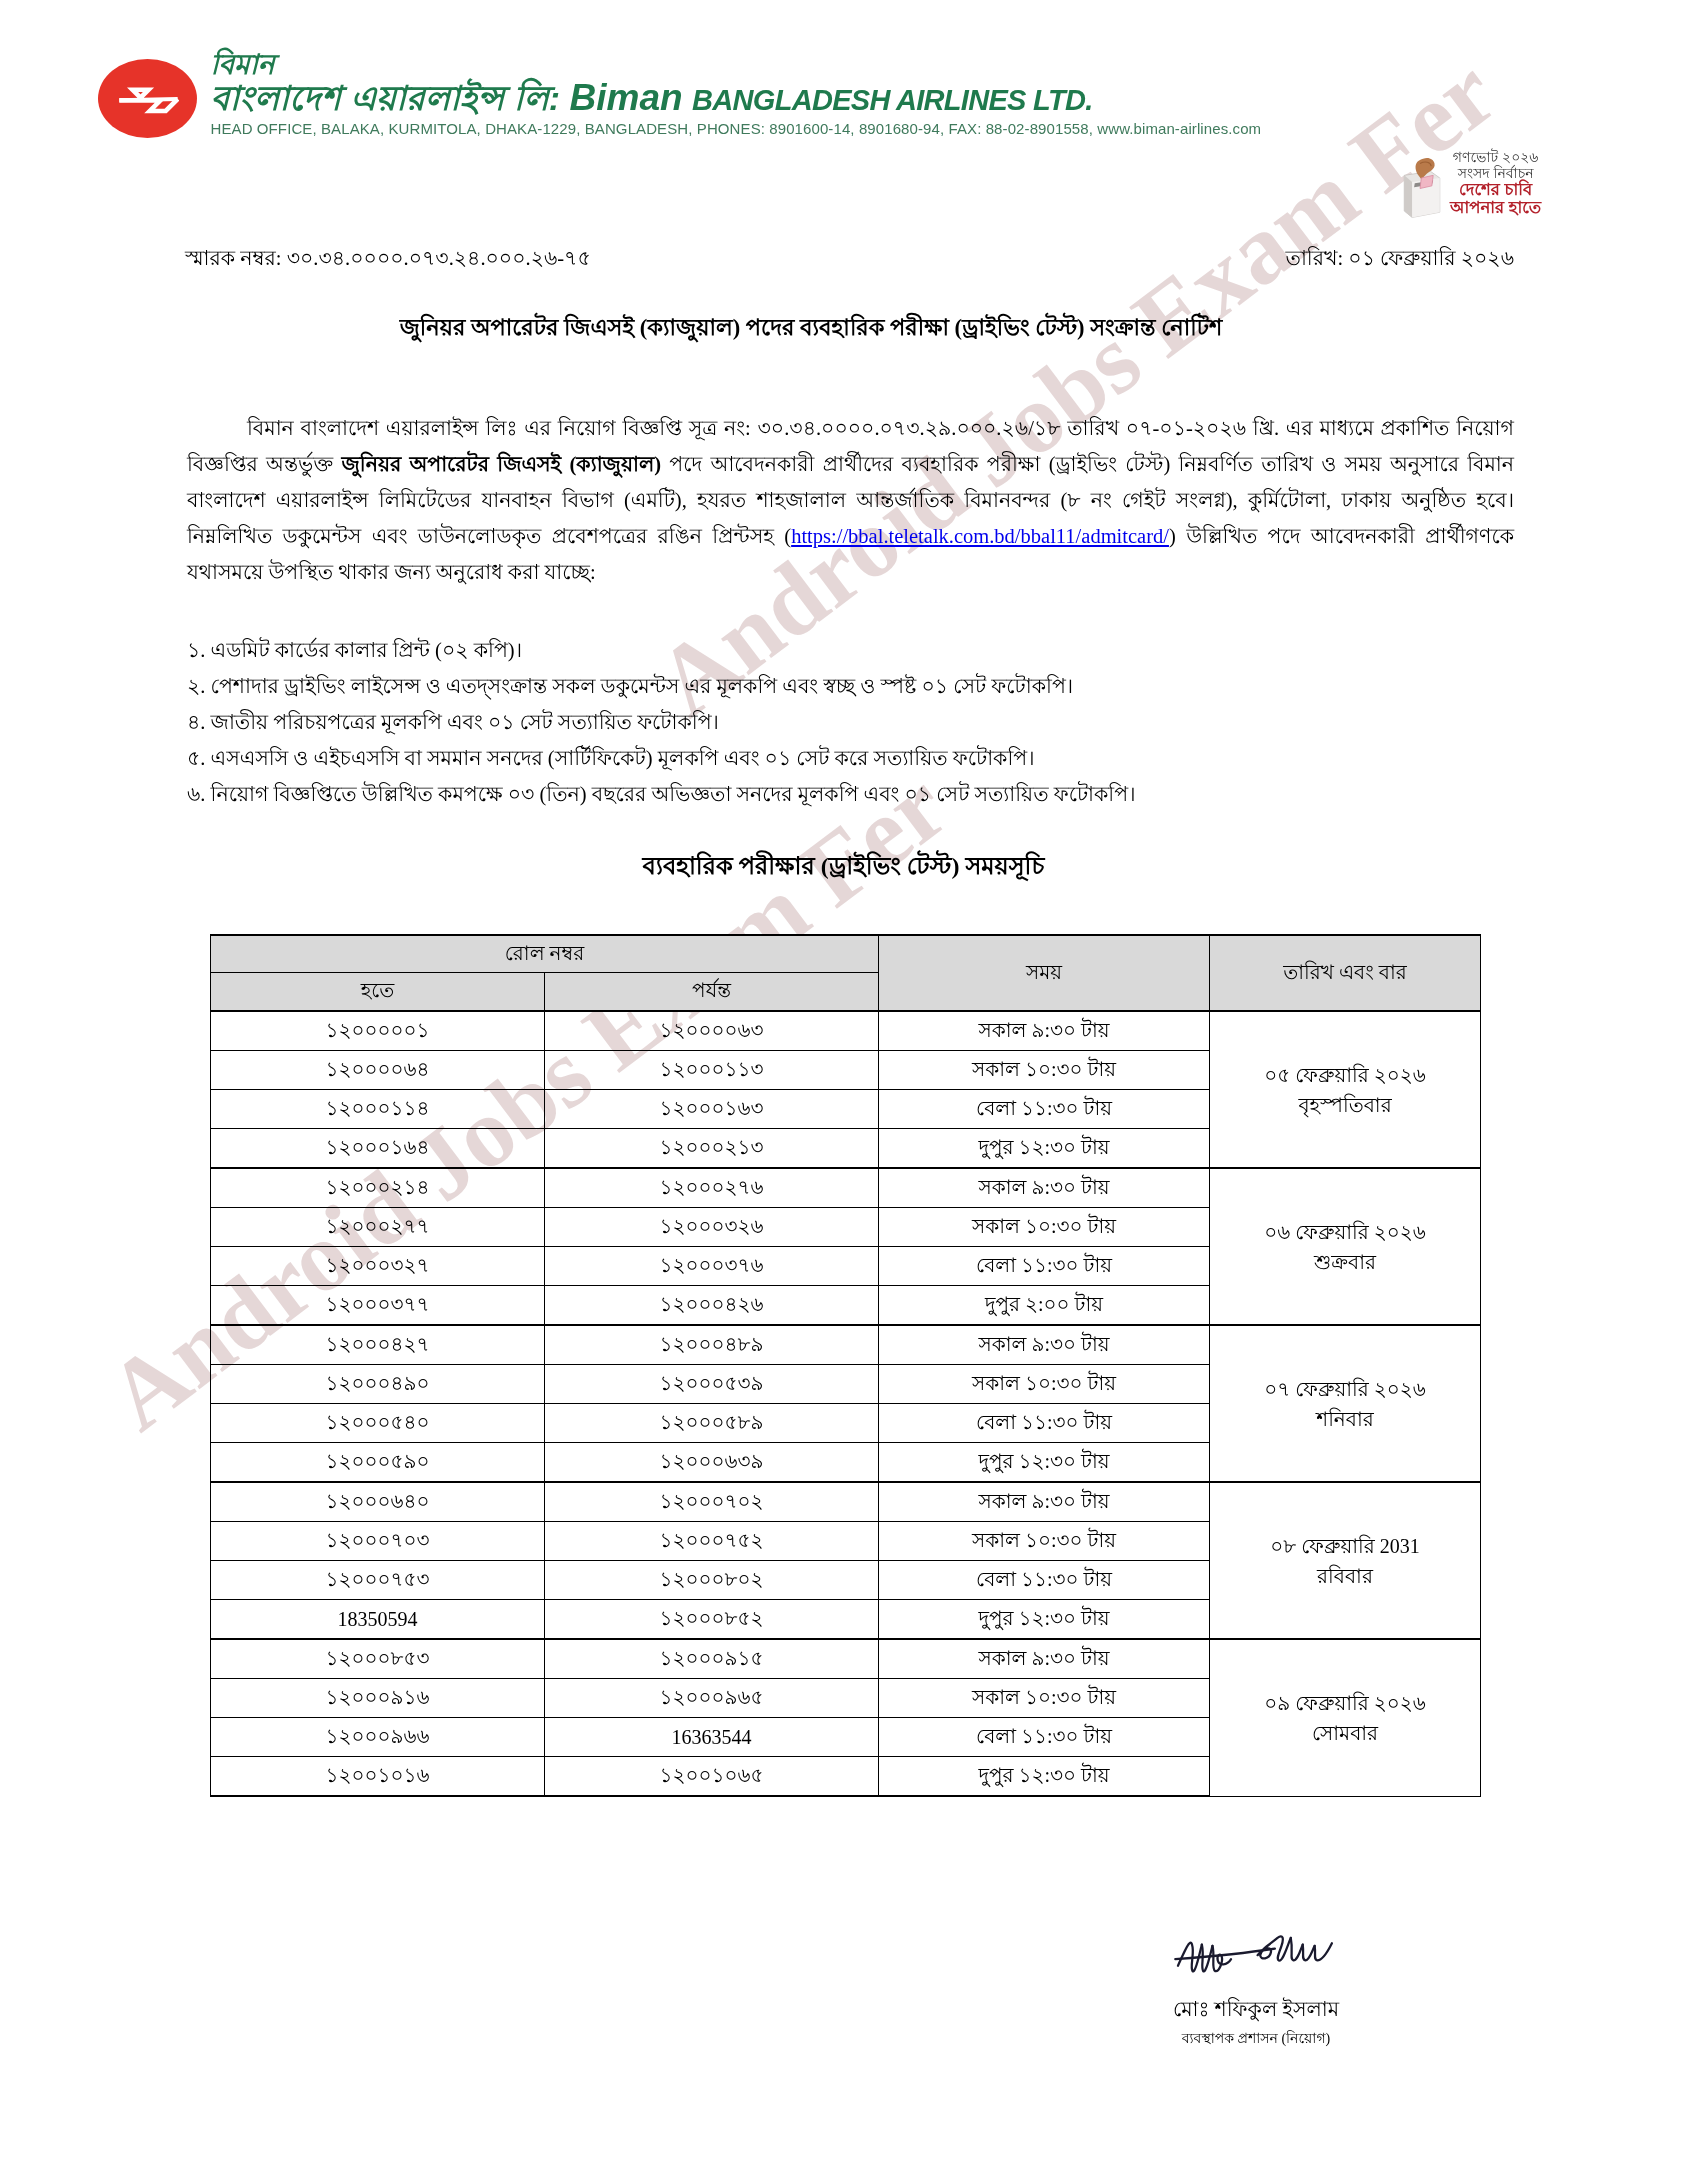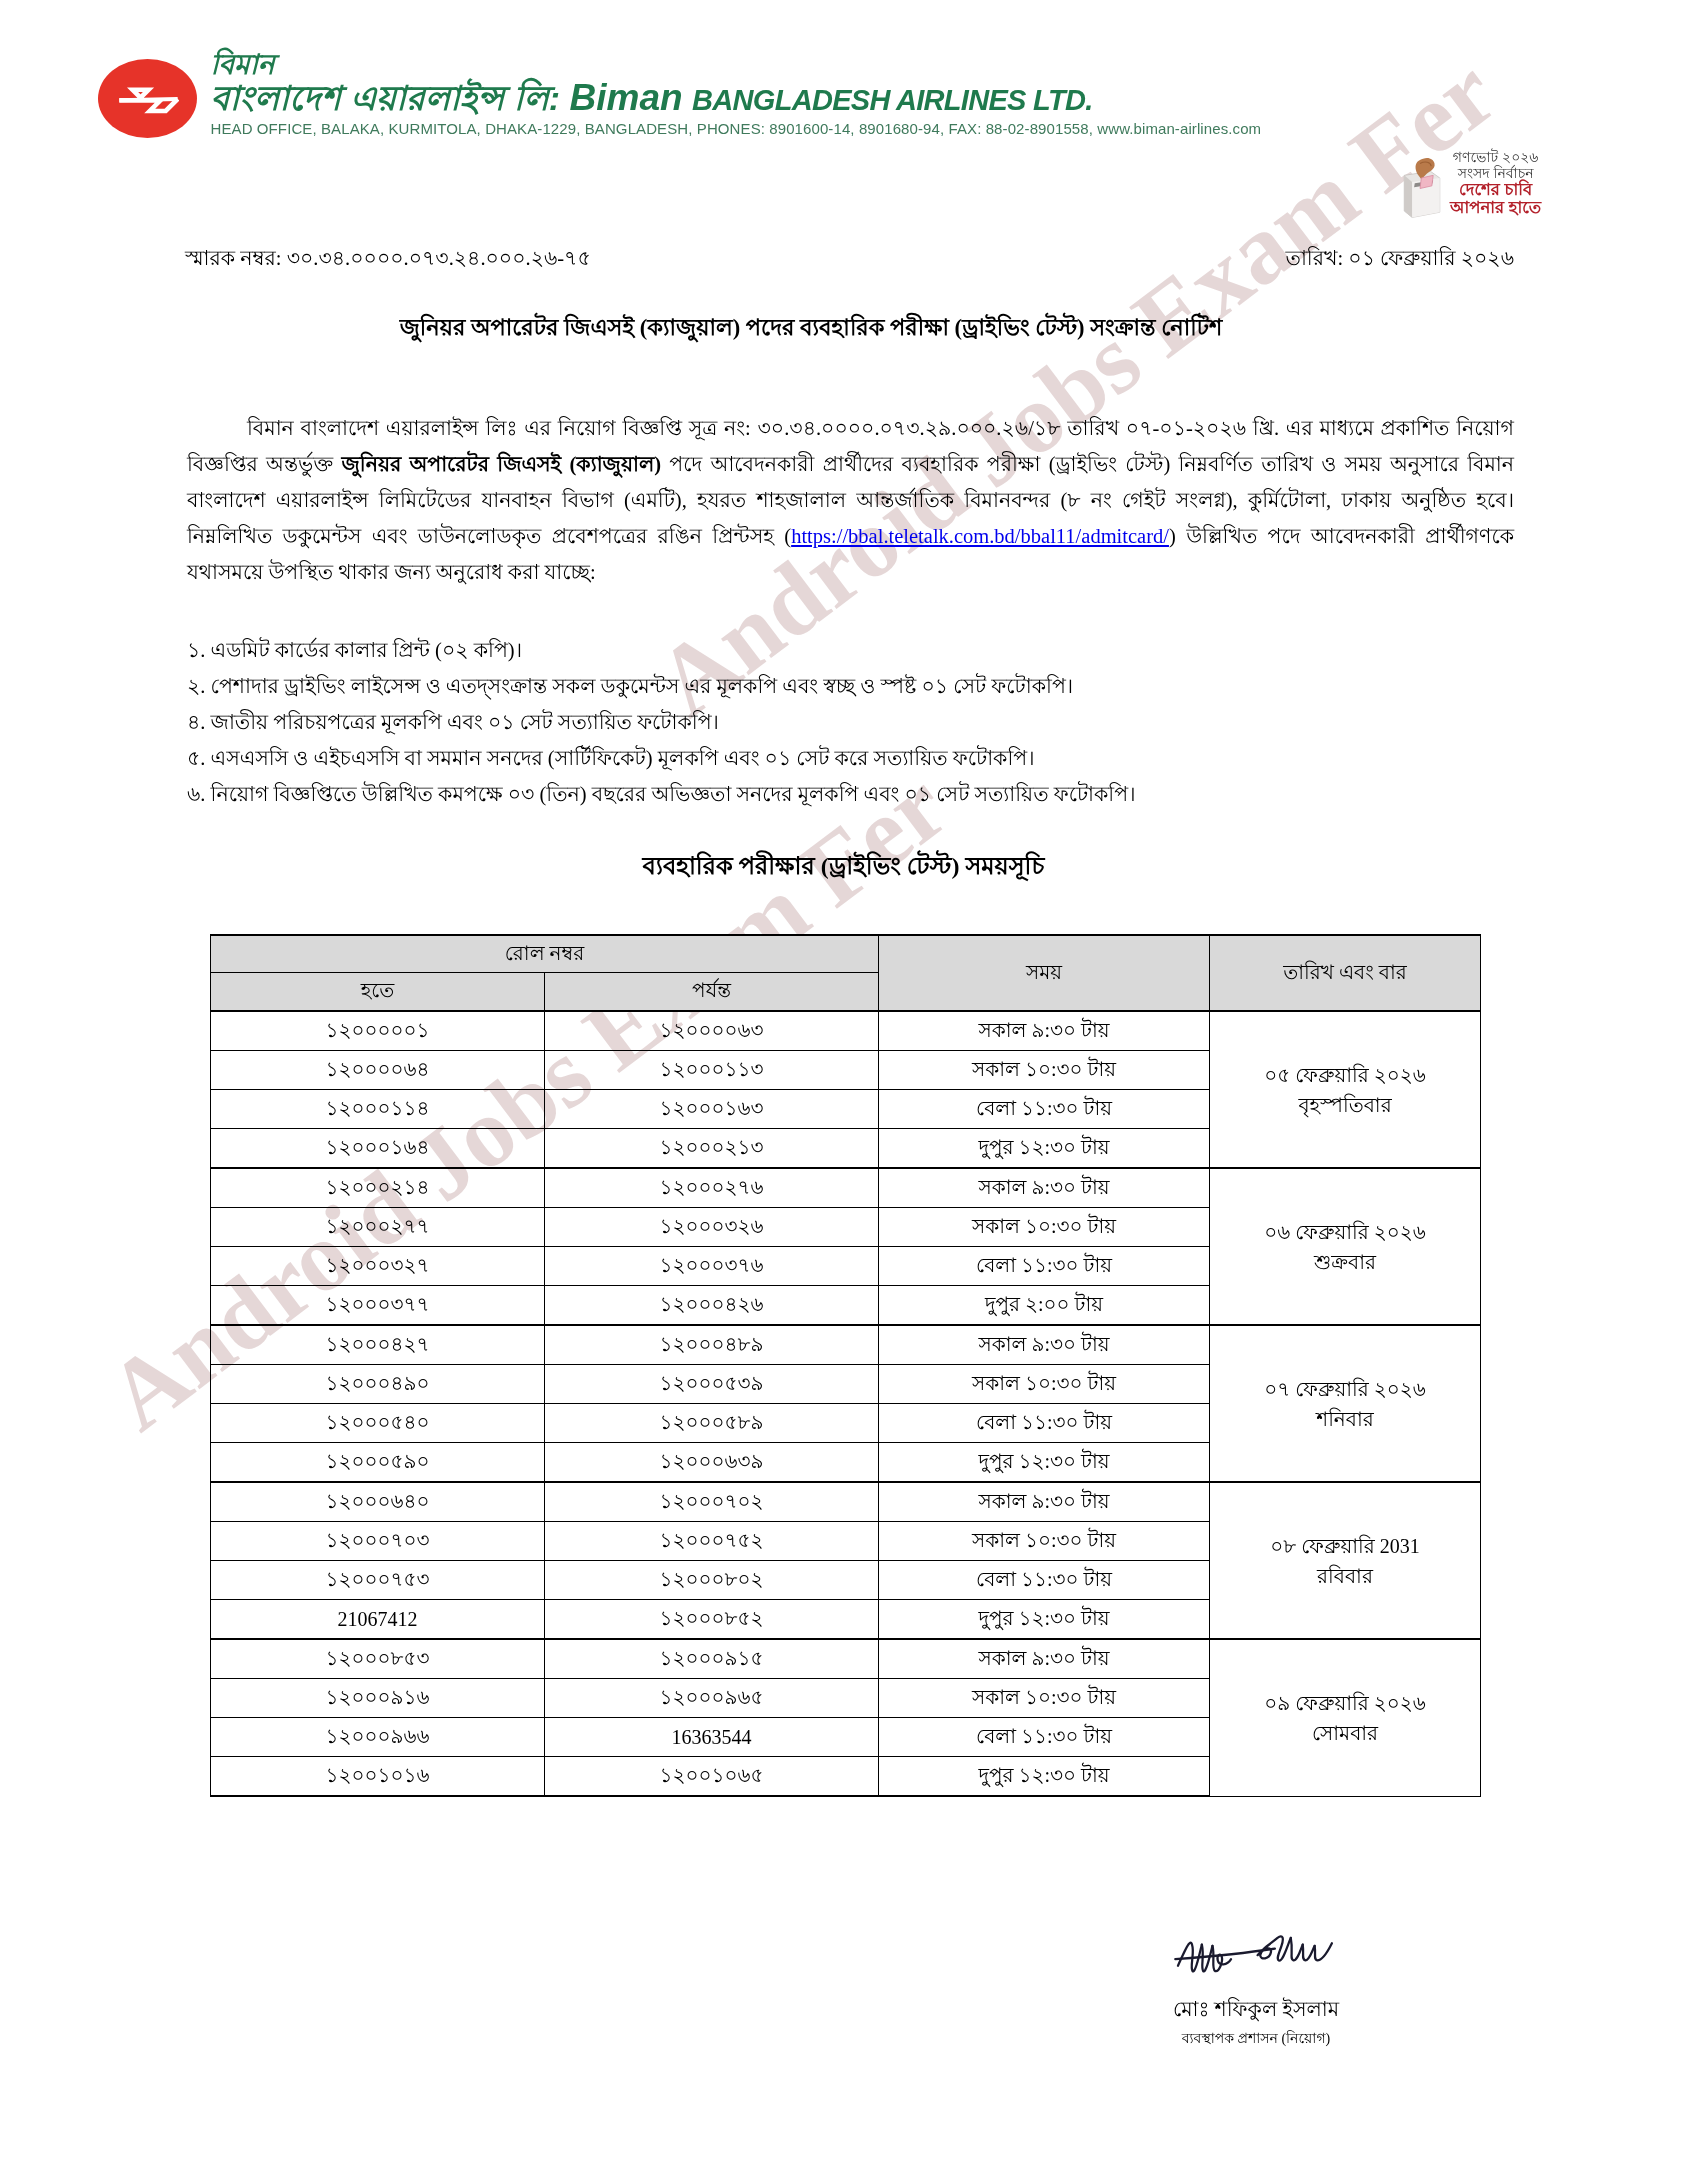--- a/index.html
+++ b/index.html
@@ -447,21 +447,21 @@
           <td class="r-cell">১২০০০৭০৩</td>
           <td class="r-cell">১২০০০৭৫২</td>
           <td class="r-cell">সকাল ১০:৩০ টায়</td>
         </tr>
         <tr>
           <td class="r-cell">১২০০০৭৫৩</td>
           <td class="r-cell">১২০০০৮০২</td>
           <td class="r-cell">বেলা ১১:৩০ টায়</td>
         </tr>
         <tr>
-          <td class="r-cell">21067412</td>
+          <td class="r-cell">18350594</td>
           <td class="r-cell">১২০০০৮৫২</td>
           <td class="r-cell">দুপুর ১২:৩০ টায়</td>
         </tr>
 
         <tr class="grp-top">
           <td class="r-cell">১২০০০৮৫৩</td>
           <td class="r-cell">১২০০০৯১৫</td>
           <td class="r-cell">সকাল ৯:৩০ টায়</td>
           <td class="r-cell datecell" rowspan="4">
             <div>০৯ ফেব্রুয়ারি ২০২৬</div>

